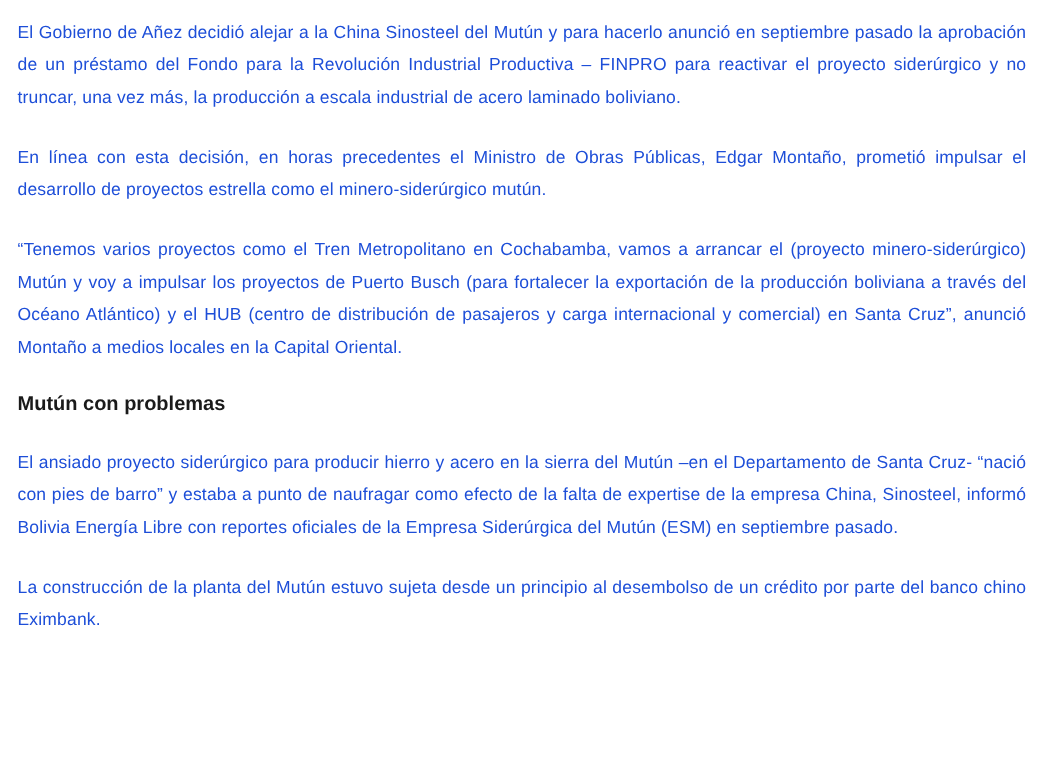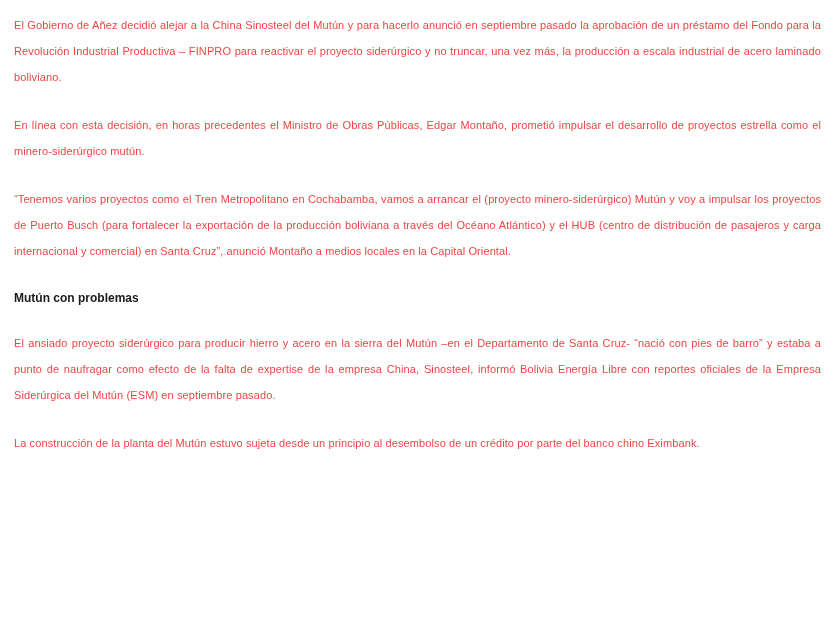--- a/index.html
+++ b/index.html
@@ -14,33 +14,33 @@
     font-family: "Liberation Sans", sans-serif;
     color: #222222;
   }
   .article {
     padding: 12px 14px 0 14px;
     box-sizing: border-box;
     width: 835px;
   }
   p.para {
     margin: 0 0 22px 0;
-    font-size: 11px;
+    font-size: 14px;
     line-height: 26px;
     text-align: justify;
     text-justify: inter-word;
-    color: #ef4444;
+    color: #1d4ed8;
     letter-spacing: 0.01em;
   }
   p.para:last-child {
     margin-bottom: 0;
   }
   h3.subhead {
     margin: 0 0 20px 0;
-    font-size: 12px;
+    font-size: 16px;
     line-height: 24px;
     font-weight: bold;
     color: #1a1a1a;
   }
 </style>
 </head>
 <body>
 
 <div class="article">
 

